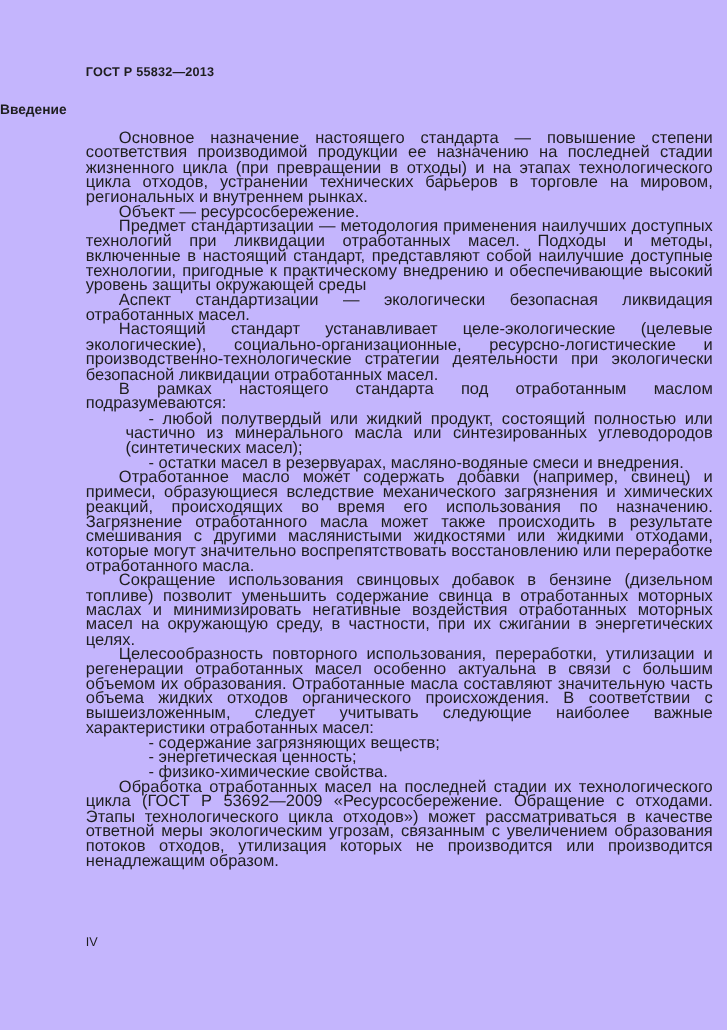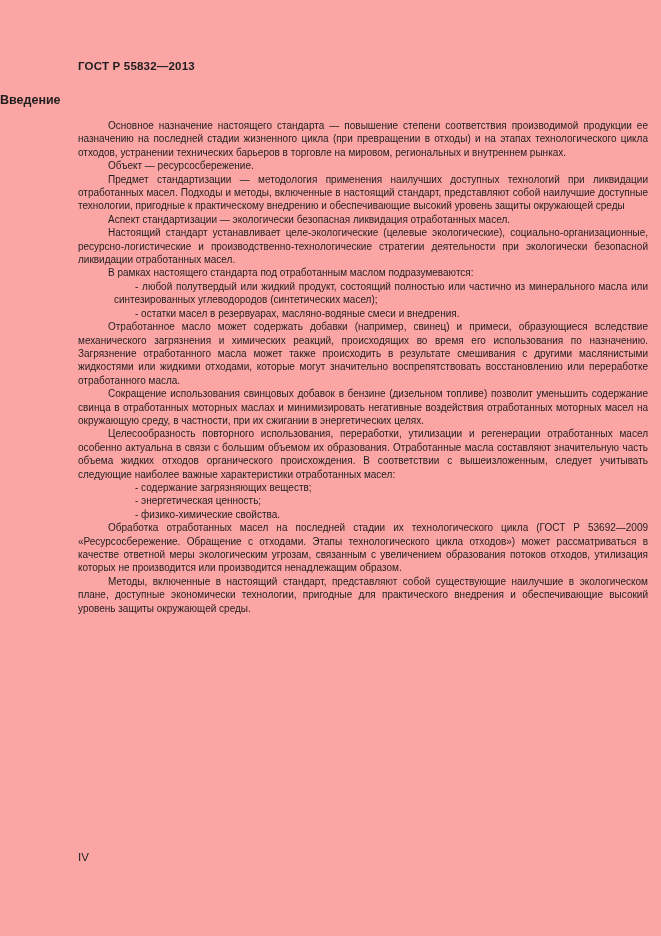--- a/index.html
+++ b/index.html
@@ -1,20 +1,20 @@
 <!DOCTYPE html>
 <html lang="ru"><head>
 <meta charset="utf-8">
 <style>
   html, body { margin: 0; padding: 0; background: #ffffff; }
   .page {
     position: relative;
     width: 661px;
     height: 936px;
-    background: #fca5a5;
+    background: #c4b5fd;
     font-family: "Liberation Sans", sans-serif;
     color: #1e1e1e;
     overflow: hidden;
   }
   .doc-code {
     position: absolute;
     top: 60px;
     left: 78px;
     font-size: 11.5px;
     font-weight: bold;
@@ -27,21 +27,21 @@
     width: 100%;
     text-align: left;
     font-size: 12.5px;
     font-weight: bold;
   }
   .content {
     position: absolute;
     top: 119px;
     left: 78px;
     width: 570px;
-    font-size: 10px;
+    font-size: 15px;
     line-height: 13.4px;
     text-align: justify;
   }
   .para {
     margin: 0;
     text-indent: 30px;
   }
   .para.list {
     text-indent: 21px;
     margin-left: 36px;
@@ -72,18 +72,17 @@
     <p class="para">В рамках настоящего стандарта под отработанным маслом подразумеваются:</p>
     <p class="para list">- любой полутвердый или жидкий продукт, состоящий полностью или частично из минерального масла или синтезированных углеводородов (синтетических масел);</p>
     <p class="para list">- остатки масел в резервуарах, масляно-водяные смеси и внедрения.</p>
     <p class="para">Отработанное масло может содержать добавки (например, свинец) и примеси, образующиеся вследствие механического загрязнения и химических реакций, происходящих во время его использования по назначению. Загрязнение отработанного масла может также происходить в результате смешивания с другими маслянистыми жидкостями или жидкими отходами, которые могут значительно воспрепятствовать восстановлению или переработке отработанного масла.</p>
     <p class="para">Сокращение использования свинцовых добавок в бензине (дизельном топливе) позволит уменьшить содержание свинца в отработанных моторных маслах и минимизировать негативные воздействия отработанных моторных масел на окружающую среду, в частности, при их сжигании в энергетических целях.</p>
     <p class="para">Целесообразность повторного использования, переработки, утилизации и регенерации отработанных масел особенно актуальна в связи с большим объемом их образования. Отработанные масла составляют значительную часть объема жидких отходов органического происхождения. В соответствии с вышеизложенным, следует учитывать следующие наиболее важные характеристики отработанных масел:</p>
     <p class="para list">- содержание загрязняющих веществ;</p>
     <p class="para list">- энергетическая ценность;</p>
     <p class="para list">- физико-химические свойства.</p>
     <p class="para">Обработка отработанных масел на последней стадии их технологического цикла (ГОСТ Р 53692—2009 «Ресурсосбережение. Обращение с отходами. Этапы технологического цикла отходов») может рассматриваться в качестве ответной меры экологическим угрозам, связанным с увеличением образования потоков отходов, утилизация которых не производится или производится ненадлежащим образом.</p>
-    <p class="para">Методы, включенные в настоящий стандарт, представляют собой существующие наилучшие в экологическом плане, доступные экономически технологии, пригодные для практического внедрения и обеспечивающие высокий уровень защиты окружающей среды.</p>
   </div>
 
   <div class="page-num">IV</div>
 
 </div>
 
 </body></html>

